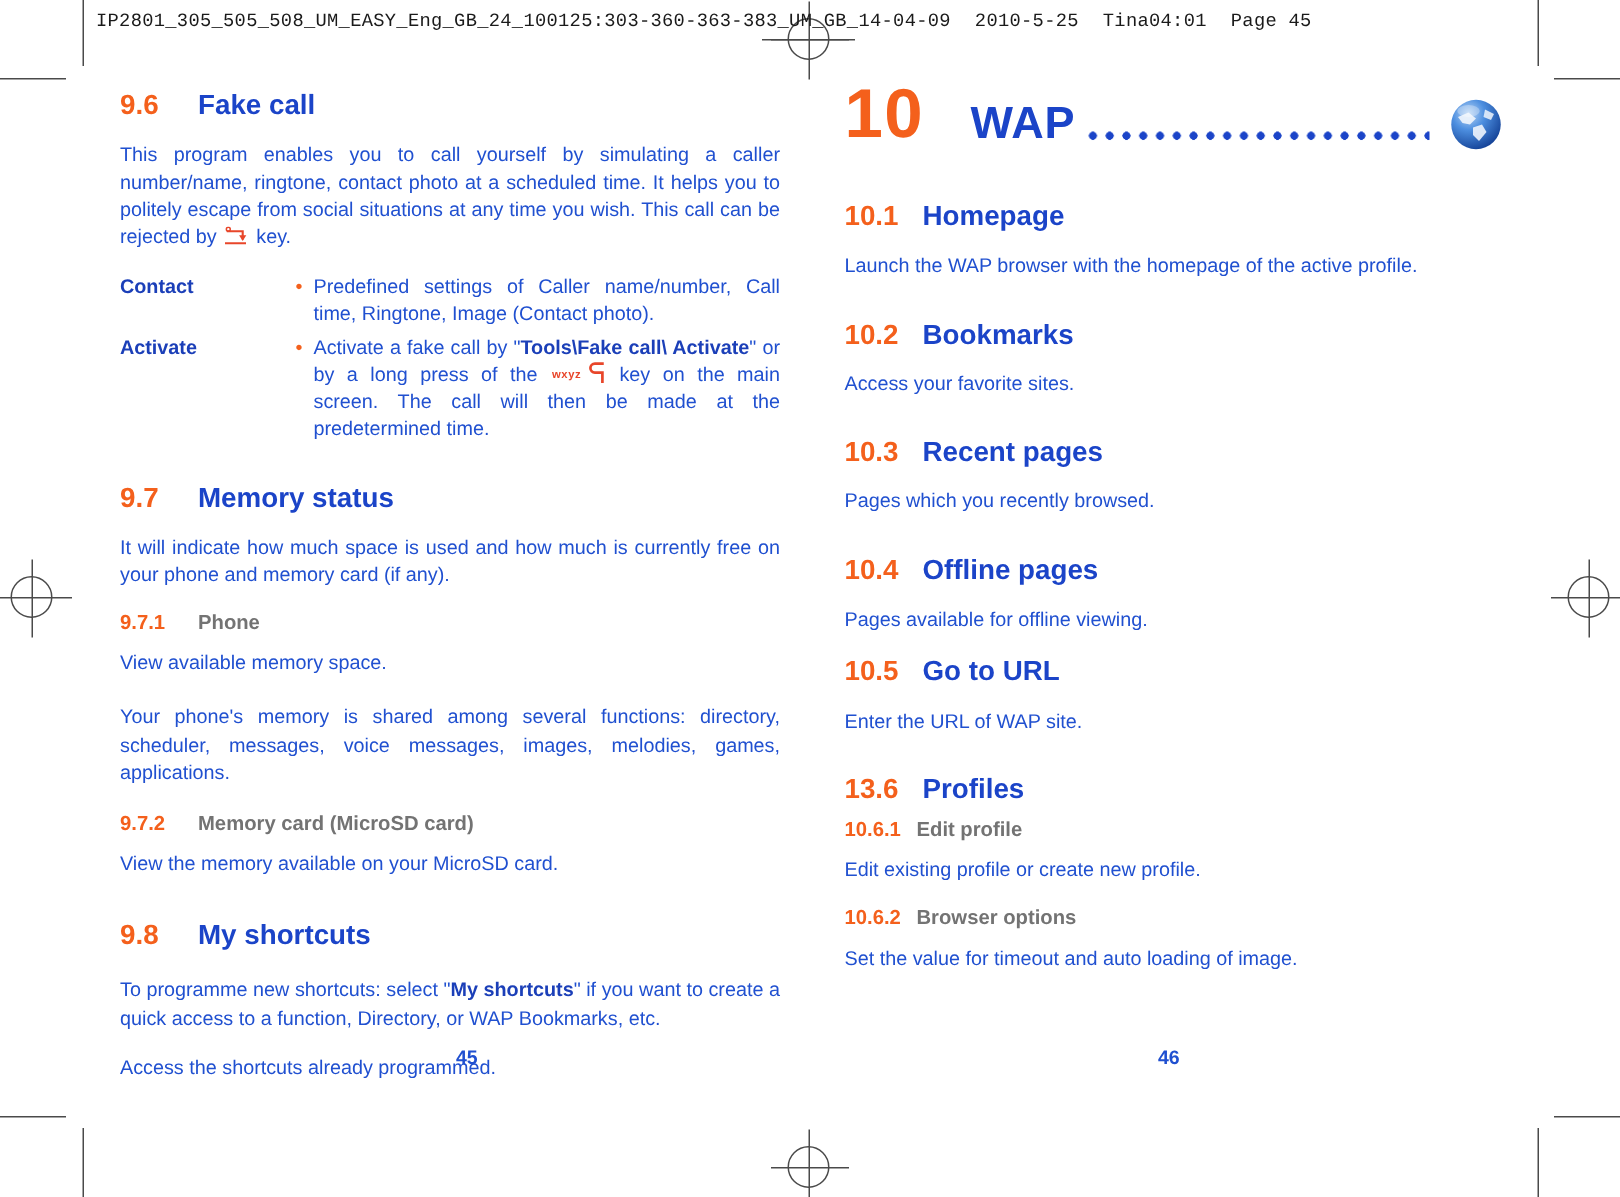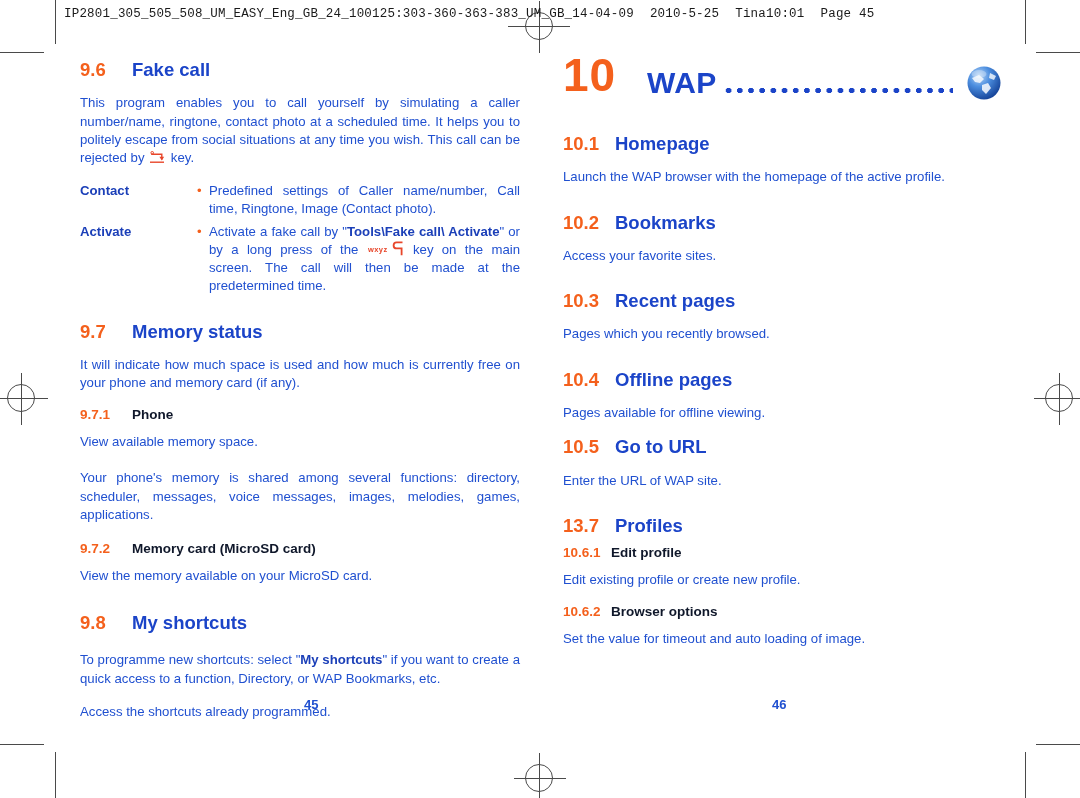--- a/index.html
+++ b/index.html
@@ -89,21 +89,21 @@
     font-size: 13.5px;
     font-weight: bold;
     line-height: 1.1;
     white-space: nowrap;
   }
   h3.sub .num {
     color: #f4601c;
     display: inline-block;
     width: 52px;
   }
-  h3.sub .ttl { color: #0f172a; }
+  h3.sub .ttl { color: #737373; }
 
   h3.sub.tight .num { width: 48px; }
 
   p.body {
     margin: 0 0 15px 0;
     font-size: 13.2px;
     line-height: 1.38;
     color: #2050d0;
     text-align: justify;
   }
@@ -203,21 +203,21 @@
 <div class="mark mark-h" style="left:1036px; top:744px; width:44px;"></div>
 
 <div class="mark mark-h" style="left:508px; top:26px; width:62px;"></div>
 
 <div class="reg" style="left:525px; top:12px;"></div>
 <div class="reg" style="left:7px; top:384px;"></div>
 <div class="reg" style="left:1045px; top:384px;"></div>
 <div class="reg" style="left:525px; top:764px;"></div>
 
 <div class="slug">
-  <span>IP2801_305_505_508_UM_EASY_Eng_GB_24_100125:303-360-363-383_UM_GB_14-04-09</span><span class="gap"></span><span>2010-5-25</span><span class="gap"></span><span>Tina10:01</span><span class="gap"></span><span>Page 45</span>
+  <span>IP2801_305_505_508_UM_EASY_Eng_GB_24_100125:303-360-363-383_UM_GB_14-04-09</span><span class="gap"></span><span>2010-5-25</span><span class="gap"></span><span>Tina04:01</span><span class="gap"></span><span>Page 45</span>
 </div>
 
 <div class="page page-left">
 
   <h2 class="sec">
     <span class="num">9.6</span><span class="ttl">Fake call</span>
   </h2>
 
   <p class="body"><span>This program enables you to call yourself by simulating a caller number/name, ringtone, contact photo at a scheduled time. It helps you to politely escape from social situations at any time you wish. This call can be rejected by </span><span class="keyglyph"><svg width="17" height="13" viewBox="0 0 17 13">
           <path d="M1 11.2 H15" stroke="#e8462a" stroke-width="1.4" fill="none"></path>
@@ -310,21 +310,21 @@
     <span class="num">10.4</span><span class="ttl">Offline pages</span>
   </h2>
   <p class="body left">Pages available for offline viewing.</p>
 
   <h2 class="sec" style="">
     <span class="num">10.5</span><span class="ttl">Go to URL</span>
   </h2>
   <p class="body left">Enter the URL of WAP site.</p>
 
   <h2 class="sec" style="margin-top:26px; margin-bottom:10px;">
-    <span class="num">13.7</span><span class="ttl">Profiles</span>
+    <span class="num">13.6</span><span class="ttl">Profiles</span>
   </h2>
 
   <h3 class="sub tight" style="margin-top:8px;">
     <span class="num">10.6.1</span><span class="ttl">Edit profile</span>
   </h3>
   <p class="body left">Edit existing profile or create new profile.</p>
 
   <h3 class="sub tight" style="margin-top:16px;">
     <span class="num">10.6.2</span><span class="ttl">Browser options</span>
   </h3>

